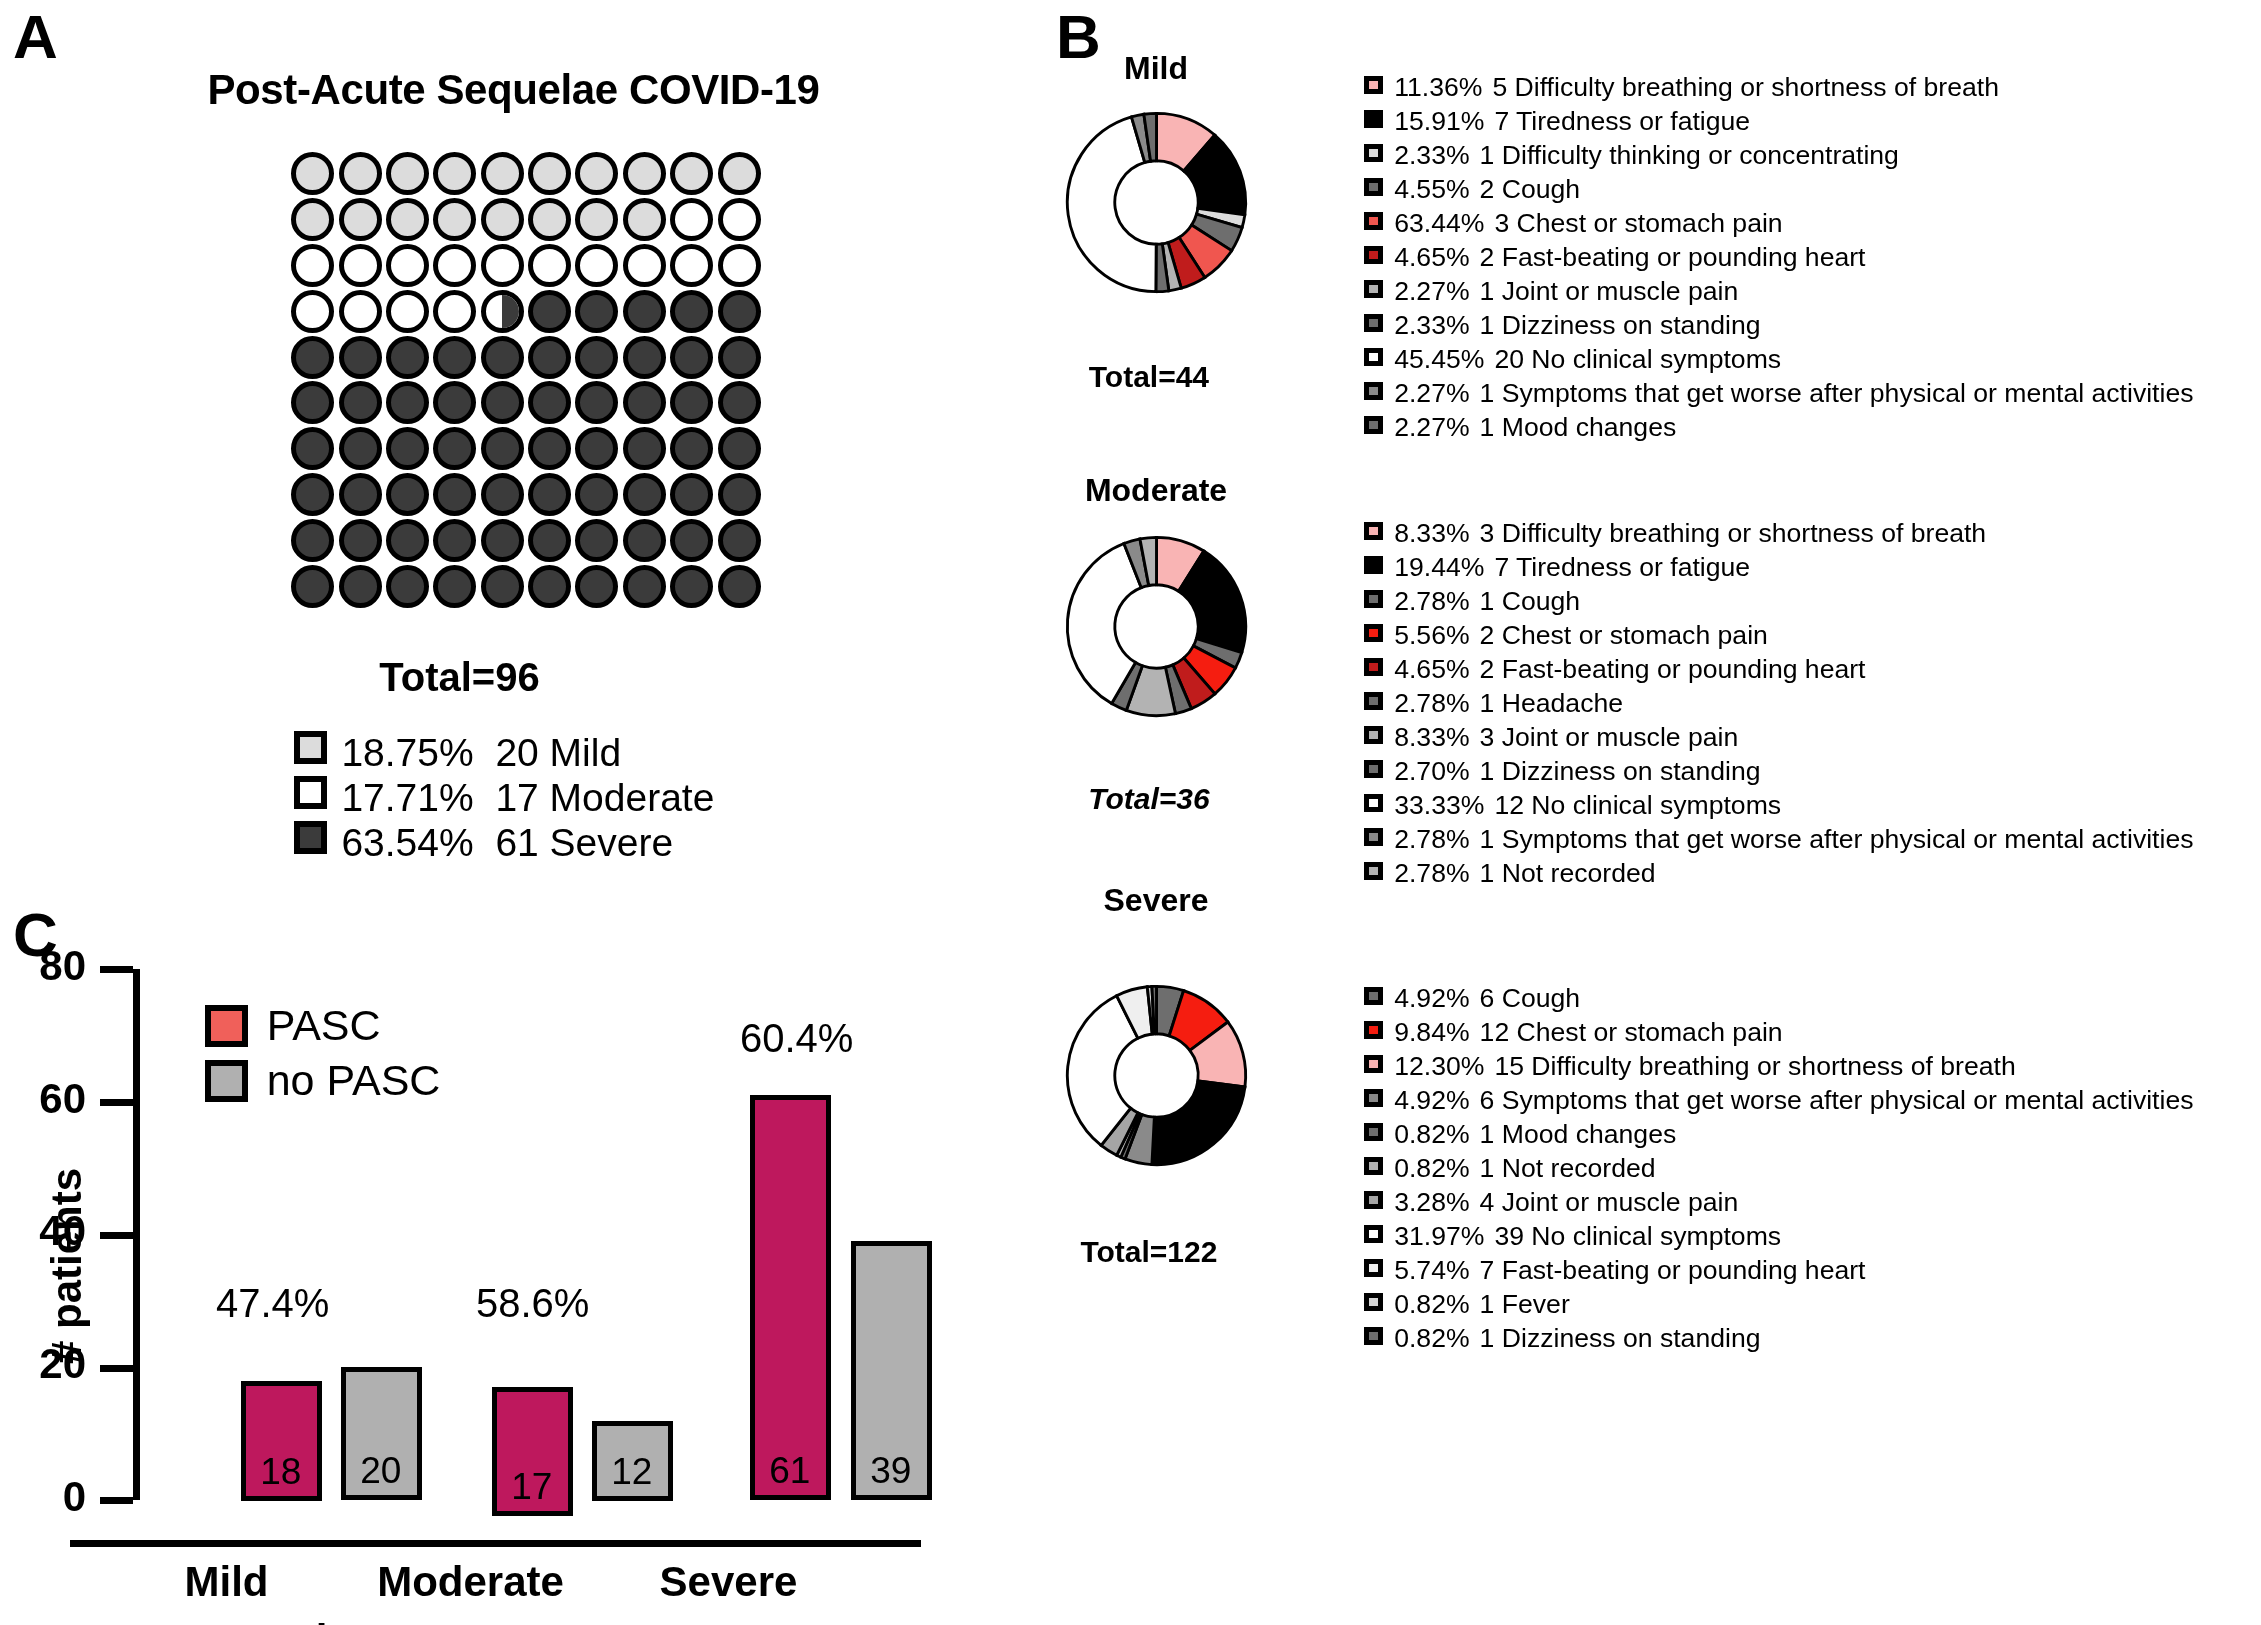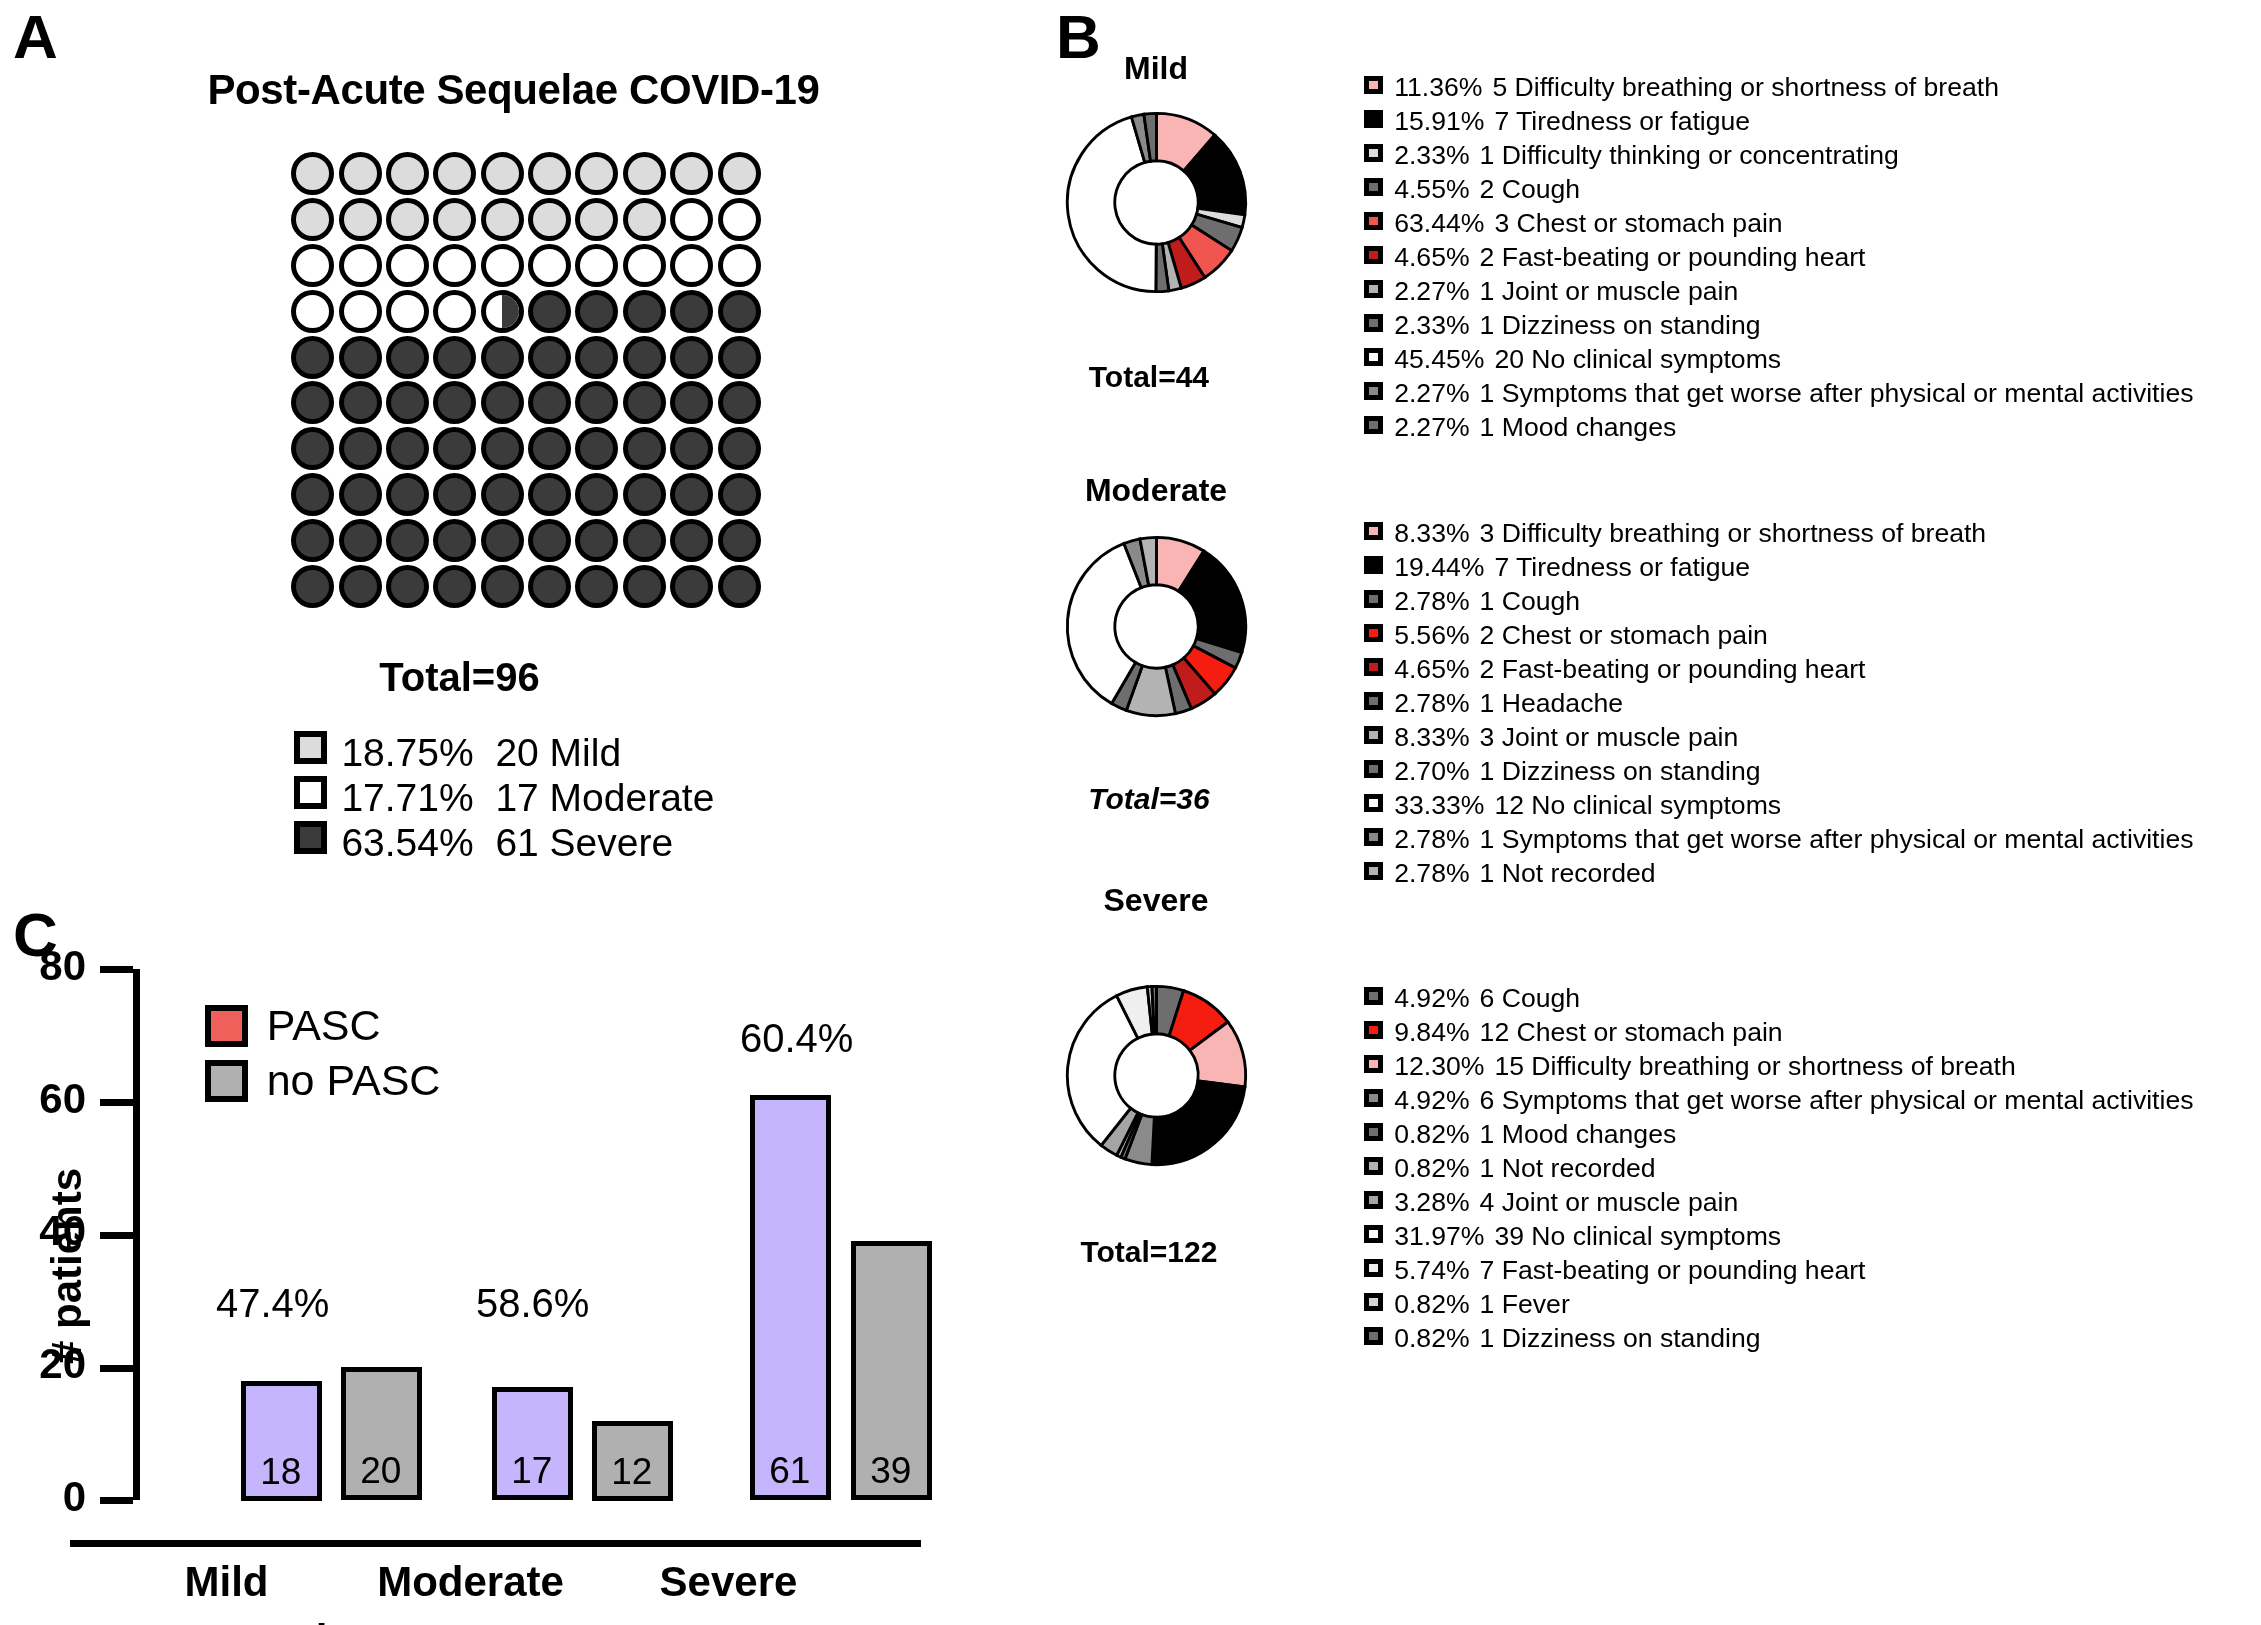--- a/index.html
+++ b/index.html
@@ -44,21 +44,21 @@
   
   #panel-c{position:absolute;left:0;top:890px;width:1027px;height:735px;}
   #c-plot{position:absolute;left:133px;top:79px;width:790px;height:531px;}
   #c-yaxis{position:absolute;left:0;top:0;width:6.5px;height:531px;background:#000;}
   .c-tick{position:absolute;left:-33px;width:33px;height:6.5px;background:#000;}
   .c-ticklabel{position:absolute;font-size:42px;font-weight:bold;text-align:right;width:129px;}
   #c-ylabel{position:absolute;font-size:42px;font-weight:bold;
             transform:rotate(-90deg);transform-origin:left top;white-space:nowrap;}
   #c-baseline{position:absolute;left:70px;top:650px;width:851px;height:7.2px;background:#000;}
   .c-bar{position:absolute;bottom:0;width:81px;border:5.7px solid #000;box-sizing:border-box;}
-  .c-bar.pasc{background:#c4b5fd;}
+  .c-bar.pasc{background:#be185d;}
   .c-bar.nopasc{background:#b0b0b0;}
   .c-barval{position:absolute;bottom:2.9px;left:0;width:81px;text-align:center;
             font-size:37px;}
   .c-pctlabel{position:absolute;font-size:40px;white-space:nowrap;}
   .c-group-label{position:absolute;font-size:42px;font-weight:bold;text-align:center;width:237px;}
   #c-xlabel{position:absolute;font-size:42px;font-weight:bold;text-align:center;width:574px;}
   #c-legend{position:absolute;left:205px;top:108px;}
   .c-leg-row{display:flex;align-items:center;height:55px;}
   .c-sw{width:43px;height:42px;border:6.5px solid #000;box-sizing:border-box;margin-right:18.7px;}
   .c-sw.pasc{background:#f0605a;}
@@ -448,21 +448,21 @@
       <div class="c-tick" style="top: 130px;"></div>
       <div class="c-ticklabel" style="left: -176px; top: 106px;">60</div>
       <div class="c-tick" style="top: -2.9px;"></div>
       <div class="c-ticklabel" style="left: -176px; top: -27px;">80</div>
       <div class="c-bar pasc" style="left: 108px; top: 412px; height: 120px;">
         <div class="c-barval" style="left: -5.7px;">18</div>
       </div>
       <div class="c-bar nopasc" style="left: 208px; top: 398px; height: 133px;">
         <div class="c-barval" style="left: -5.7px;">20</div>
       </div>
-      <div class="c-bar pasc" style="left: 359px; top: 418px; height: 113px; padding-left: 15px;">
+      <div class="c-bar pasc" style="left: 359px; top: 418px; height: 129px; padding-left: 15px;">
         <div class="c-barval" style="left: -5.7px;">17</div>
       </div>
       <div class="c-bar nopasc" style="left: 459px; top: 452px; height: 80px;">
         <div class="c-barval" style="left: -5.7px;">12</div>
       </div>
       <div class="c-bar pasc" style="left: 617px; top: 126px; height: 405px;">
         <div class="c-barval" style="left: -5.7px;">61</div>
       </div>
       <div class="c-bar nopasc" style="left: 718px; top: 272px; height: 259px;">
         <div class="c-barval" style="left: -5.7px;">39</div>

